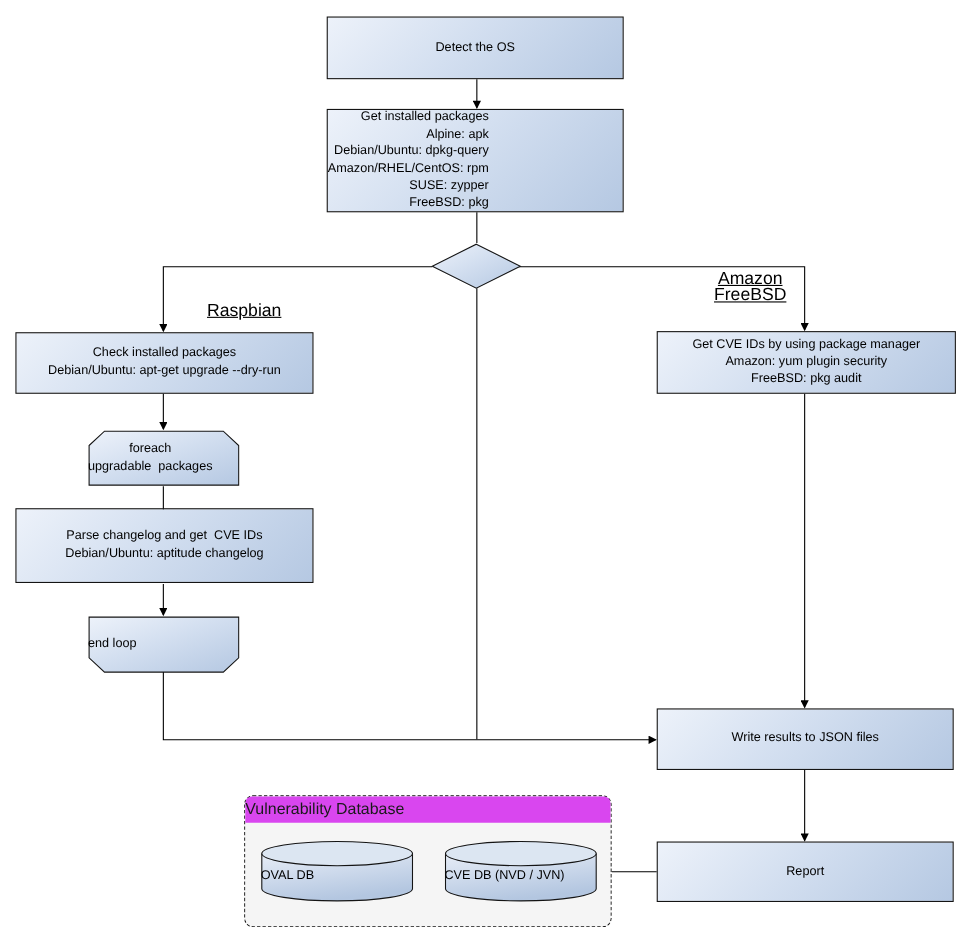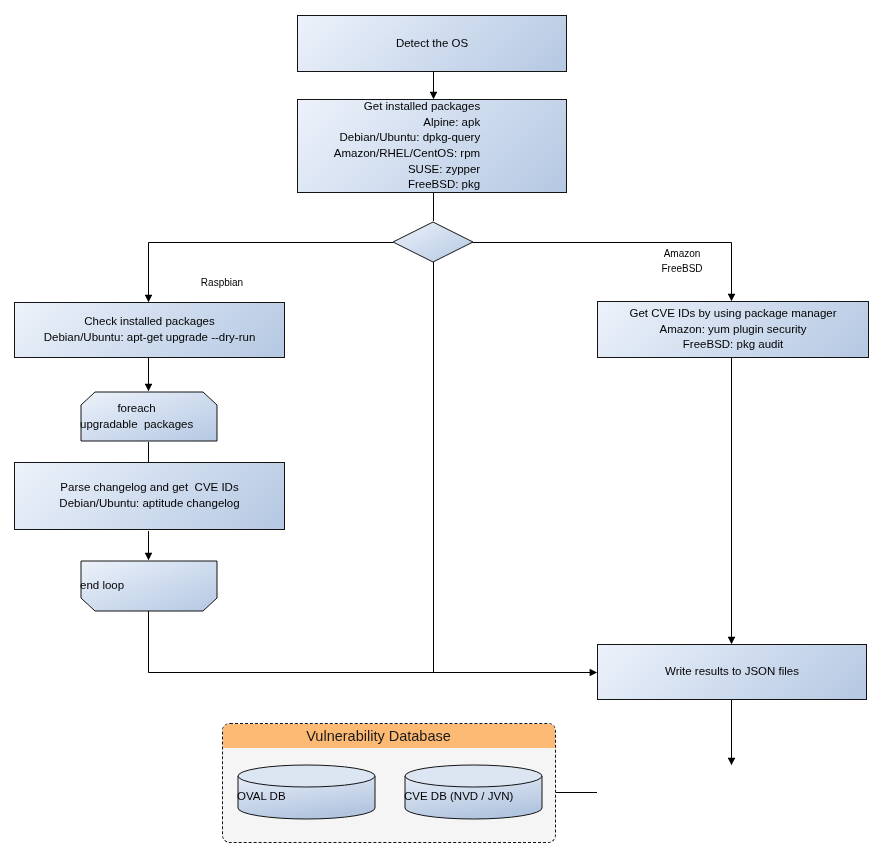--- a/index.html
+++ b/index.html
@@ -11,42 +11,42 @@
   .node{
     position:absolute;z-index:2;box-sizing:border-box;
     background:linear-gradient(135deg,#edf2fa 0%,#d3dff0 45%,#b5c8e2 100%);
     border:1px solid #141414;
     display:flex;align-items:center;justify-content:center;
   }
   .node .txt,.overlay .txt{
     white-space:pre-wrap;text-align:center;
     font-size:11.5px;line-height:15.6px;color:#000;
   }
-  .node.align-right{justify-content:center;padding-right:50px;}
+  .node.align-right{justify-content:flex-start;padding-right:50px;}
   .node.align-right .txt{text-align:right;}
   .shape{position:absolute;z-index:2;}
   .overlay{
     position:absolute;z-index:3;display:flex;align-items:center;
     pointer-events:none;
   }
   .edge-label{
-    position:absolute;z-index:3;font-size:10px;line-height:15.2px;
-    white-space:pre-wrap;color:#000;
+    position:absolute;z-index:3;font-size:16px;line-height:15.2px;
+    white-space:pre-wrap;color:#000;text-decoration:underline;
   }
   .edge-label.right{text-align:right;}
   .edge-label.center{text-align:center;}
   #db-container{
     position:absolute;z-index:2;box-sizing:border-box;
     left:222px;top:723px;width:334px;height:120px;
     background:#f5f5f5;border:1.5px dashed #141414;border-radius:8px;
   }
   #db-titlebar{
     position:absolute;left:0;top:0;right:0;height:24px;
-    background:#fdba74;border-radius:6px 6px 0 0;
-    display:flex;align-items:center;justify-content:center;
+    background:#d946ef;border-radius:6px 6px 0 0;
+    display:flex;align-items:center;justify-content:flex-start;
     font-size:14.5px;color:#1a1a1a;padding-right:21px;box-sizing:border-box;
   }
 </style>
 </head>
 <body>
 
 <div id="canvas">
 
   <svg id="edges">
     <defs>
@@ -105,20 +105,23 @@
   <div class="node" style="left:597px;top:644px;width:270px;height:56px;">
     <span class="txt">Write results to JSON files</span>
   </div>
 
   <div class="node" style="left:597px;top:301px;width:272px;height:57px;">
     <span class="txt">Get CVE IDs by using package manager
 Amazon: yum plugin security
 FreeBSD: pkg audit</span>
   </div>
 
+  <div class="node" style="left:597px;top:765px;width:270px;height:55px;">
+    <span class="txt">Report</span>
+  </div>
 
   <svg class="shape" style="left:391px;top:220px;" width="84" height="44">
     <polygon points="42,2 82,22 42,42 2,22" fill="url(#shapeGrad)" stroke="#141414" stroke-width="1"></polygon>
   </svg>
 
   <svg class="shape" style="left:80px;top:391px;" width="138" height="51">
     <polygon points="1,14 15,1 123,1 137,14 137,50 1,50" fill="url(#shapeGrad)" stroke="#141414" stroke-width="1"></polygon>
   </svg>
   <div class="overlay" style="left:80px;top:391px;width:138px;height:51px;">
     <span class="txt">foreach

